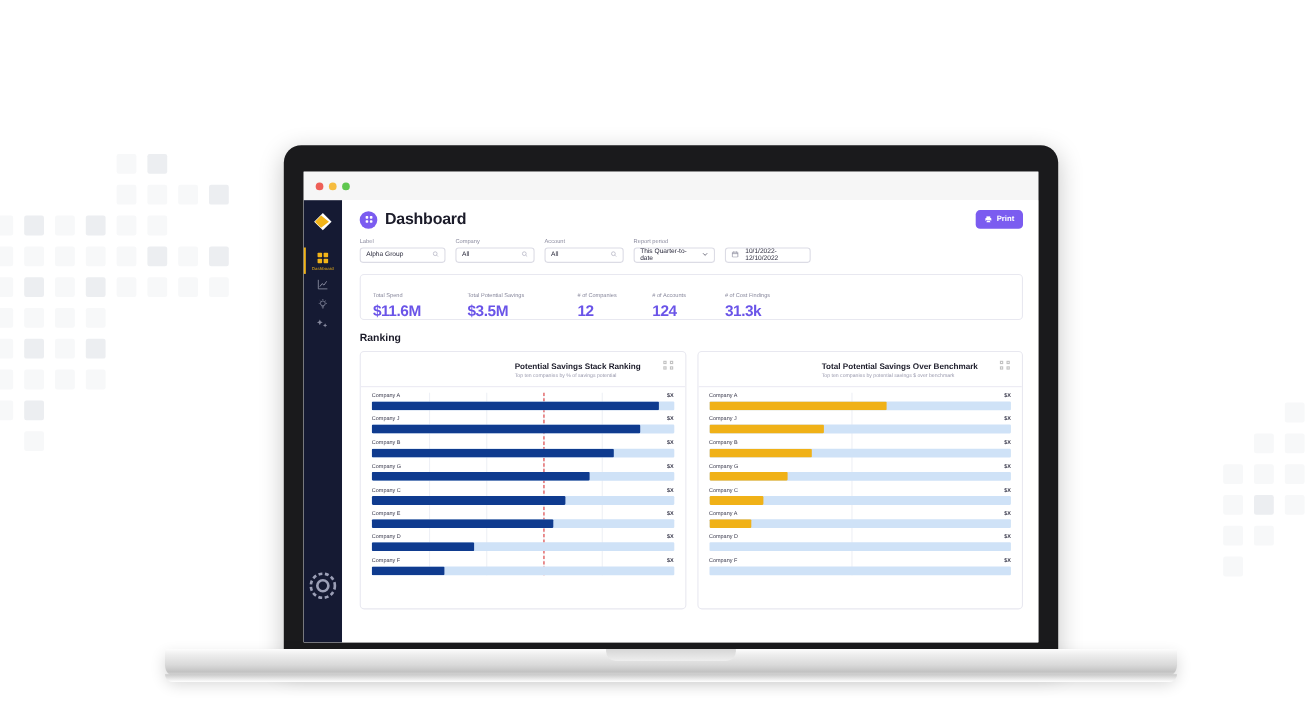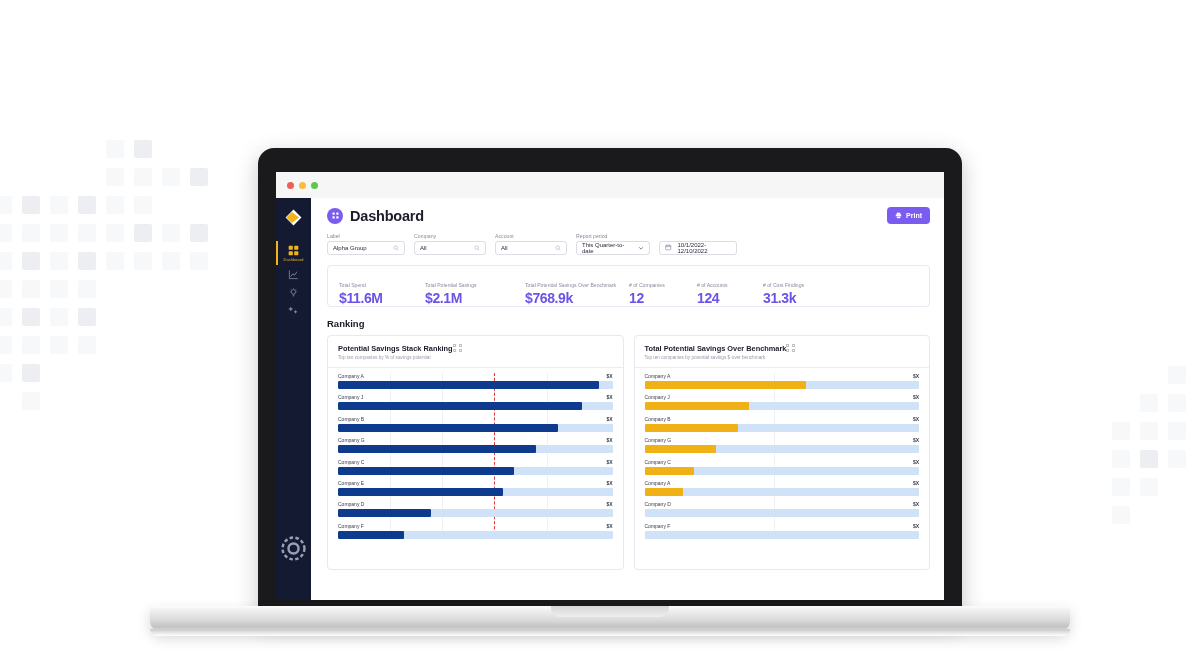--- a/index.html
+++ b/index.html
@@ -18,21 +18,21 @@
   
   .headline {
     position: absolute; left: 0; top: 38px; width: 1196px;
     text-align: center;
     font-size: 25.5px; line-height: 31px; font-weight: bold;
     letter-spacing: -0.3px;
     color: #11143a;
   }
 
   
-  #laptop { position: absolute; left: 150px; top: 148px; width: 920px; height: 500px; }
+  #laptop { position: absolute; left: 150px; top: 132px; width: 920px; height: 500px; }
 
   .lid {
     position: absolute; left: 108px; top: 0; width: 704px; height: 472px;
     background: #1a1a1c;
     border-radius: 16px 16px 6px 6px;
     box-shadow: 0 6px 22px rgba(0,0,0,.22);
   }
   .screen {
     position: absolute; left: 18px; top: 24px; width: 668px; height: 428px;
     background: #fff; overflow: hidden;
@@ -126,21 +126,21 @@
   .kpi.green .k-label { color:#2f7a50; }
   .kpi.green .k-val { color:#1f6b42; }
 
   
   .sec-title { font-size:9.5px; font-weight:bold; color:#1b1b29; margin:11px 0 6px; }
   .cards { display:flex; gap:10px; }
   .card {
     flex:1; border:1px solid #e8e8f0; border-radius:4px; background:#fff;
     padding:8px 10px 0 10px; height:235px; overflow:hidden; position:relative;
   }
-  .card-head { display:flex; justify-content:flex-start; align-items:flex-start; }
+  .card-head { display:flex; justify-content:flex-end; align-items:flex-start;gap:20px; }
   .card-title { font-size:7.4px; font-weight:bold; color:#1b1b29; }
   .card-sub { font-size:4.7px; color:#9a9aae; margin-top:2px; }
   .expand { display:grid; grid-template-columns:repeat(2,4px); gap:2px; opacity:.45; cursor:pointer; }
   .expand i { display:block; width:3px; height:3px; border:1px solid #777; }
   .card-rule { height:1px; background:#eceaf3; margin:7px -10px 0; }
 
   .rows { margin-top:5px; position:relative; }
   .gridlines { position:absolute; inset:0; pointer-events:none; }
   .gl { position:absolute; top:0; bottom:0; width:1px; background:#eef0f6; }
   .benchline { position:absolute; top:0; bottom:0; width:0; border-left:1px dashed #e03b3b; }
@@ -405,25 +405,21 @@
                 </div>
               </div>
 
             <div class="kpis" id="kpis">
                 <div class="kpi" style="width: 86px;">
                   <div class="k-label">Total Spend</div>
                   <div class="k-val">$11.6M</div>
                 </div>
                 <div class="kpi" style="width: 100px;">
                   <div class="k-label">Total Potential Savings</div>
-                  <div class="k-val">$2.1M</div>
-                </div>
-                <div class="kpi" style="width: 104px;">
-                  <div class="k-label">Total Potential Savings Over Benchmark</div>
-                  <div class="k-val">$768.9k</div>
+                  <div class="k-val">$3.5M</div>
                 </div>
                 <div class="kpi" style="width: 68px;">
                   <div class="k-label"># of Companies</div>
                   <div class="k-val">12</div>
                 </div>
                 <div class="kpi" style="width: 66px;">
                   <div class="k-label"># of Accounts</div>
                   <div class="k-val">124</div>
                 </div>
                 <div class="kpi" style="width: 78px;">

